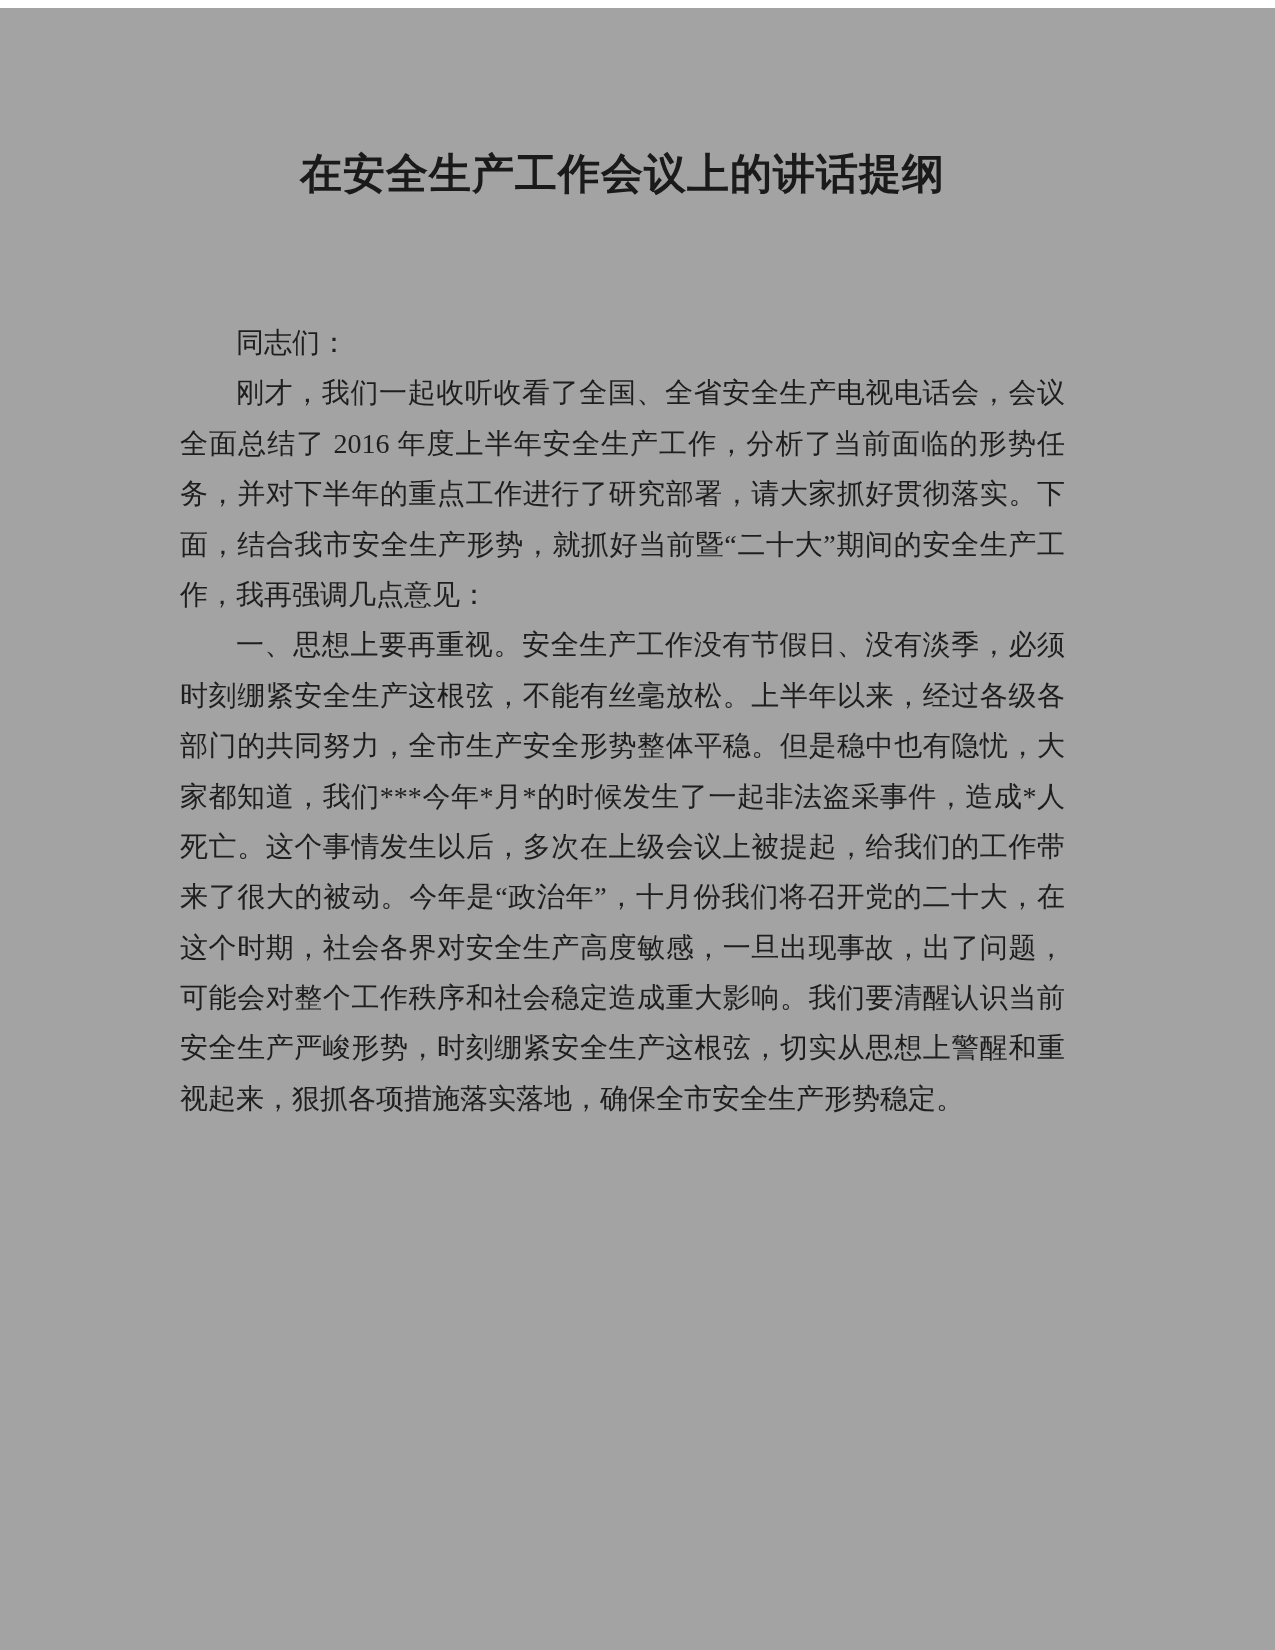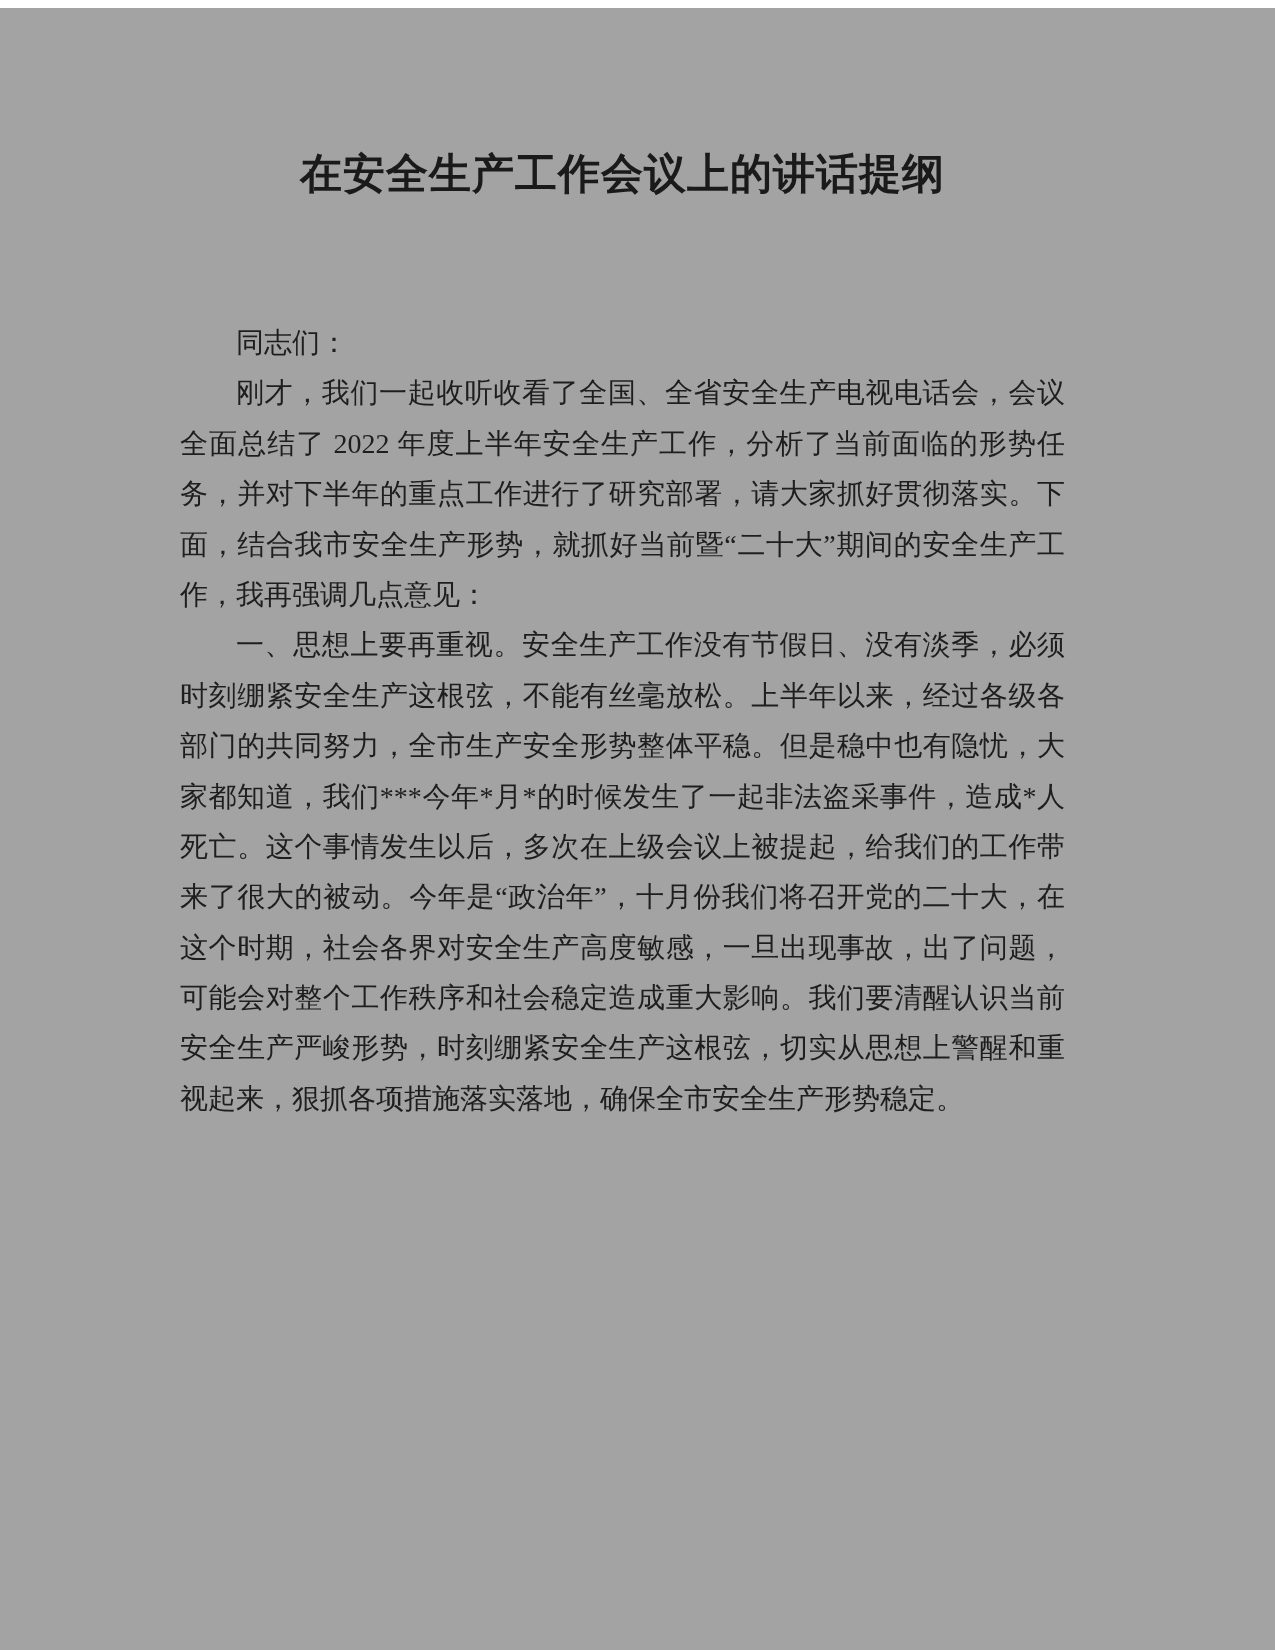--- a/index.html
+++ b/index.html
@@ -36,16 +36,16 @@
     color: #1e1e1e;
   }
 </style>
 </head>
 <body>
 
 <div class="page">
   <h1 class="doc-title">在安全生产工作会议上的讲话提纲</h1>
   <div class="doc-body">
     <p>同志们：</p>
-    <p>刚才，我们一起收听收看了全国、全省安全生产电视电话会，会议全面总结了 2022 年度上半年安全生产工作，分析了当前面临的形势任务，并对下半年的重点工作进行了研究部署，请大家抓好贯彻落实。下面，结合我市安全生产形势，就抓好当前暨“二十大”期间的安全生产工作，我再强调几点意见：</p>
+    <p>刚才，我们一起收听收看了全国、全省安全生产电视电话会，会议全面总结了 2016 年度上半年安全生产工作，分析了当前面临的形势任务，并对下半年的重点工作进行了研究部署，请大家抓好贯彻落实。下面，结合我市安全生产形势，就抓好当前暨“二十大”期间的安全生产工作，我再强调几点意见：</p>
     <p>一、思想上要再重视。安全生产工作没有节假日、没有淡季，必须时刻绷紧安全生产这根弦，不能有丝毫放松。上半年以来，经过各级各部门的共同努力，全市生产安全形势整体平稳。但是稳中也有隐忧，大家都知道，我们***今年*月*的时候发生了一起非法盗采事件，造成*人死亡。这个事情发生以后，多次在上级会议上被提起，给我们的工作带来了很大的被动。今年是“政治年”，十月份我们将召开党的二十大，在这个时期，社会各界对安全生产高度敏感，一旦出现事故，出了问题，可能会对整个工作秩序和社会稳定造成重大影响。我们要清醒认识当前安全生产严峻形势，时刻绷紧安全生产这根弦，切实从思想上警醒和重视起来，狠抓各项措施落实落地，确保全市安全生产形势稳定。</p>
   </div>
 </div>
 
 </body></html>

